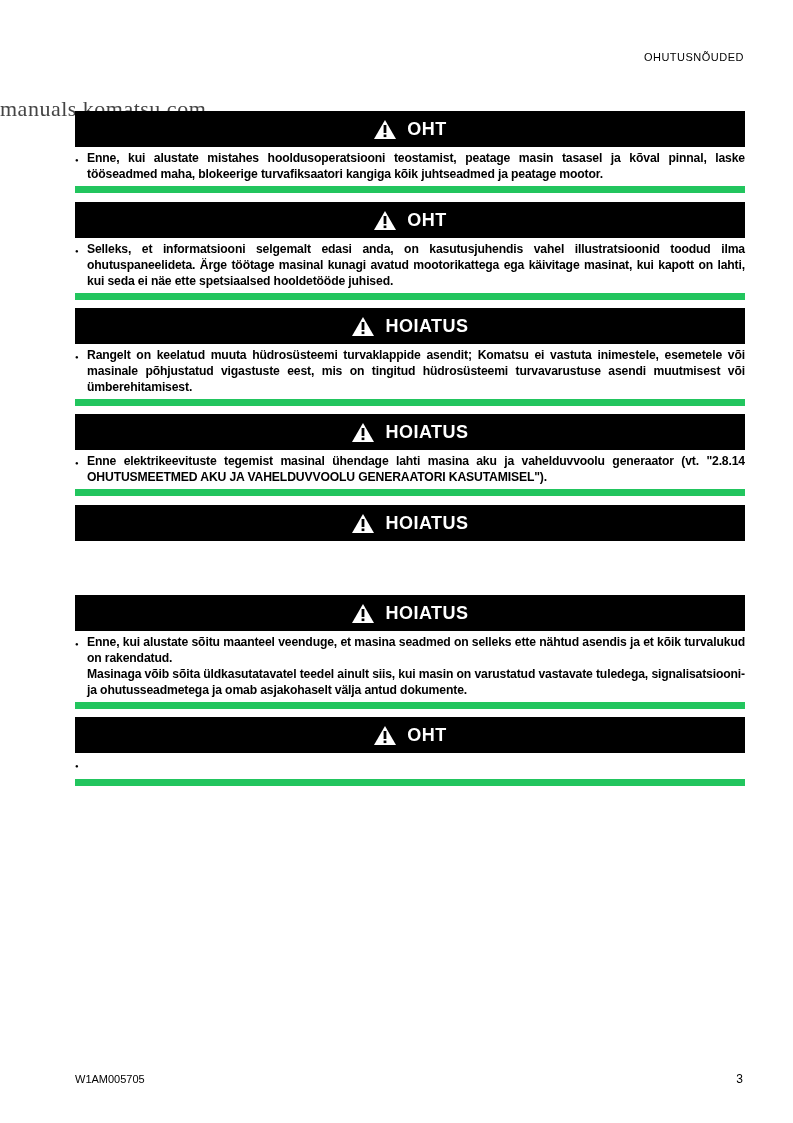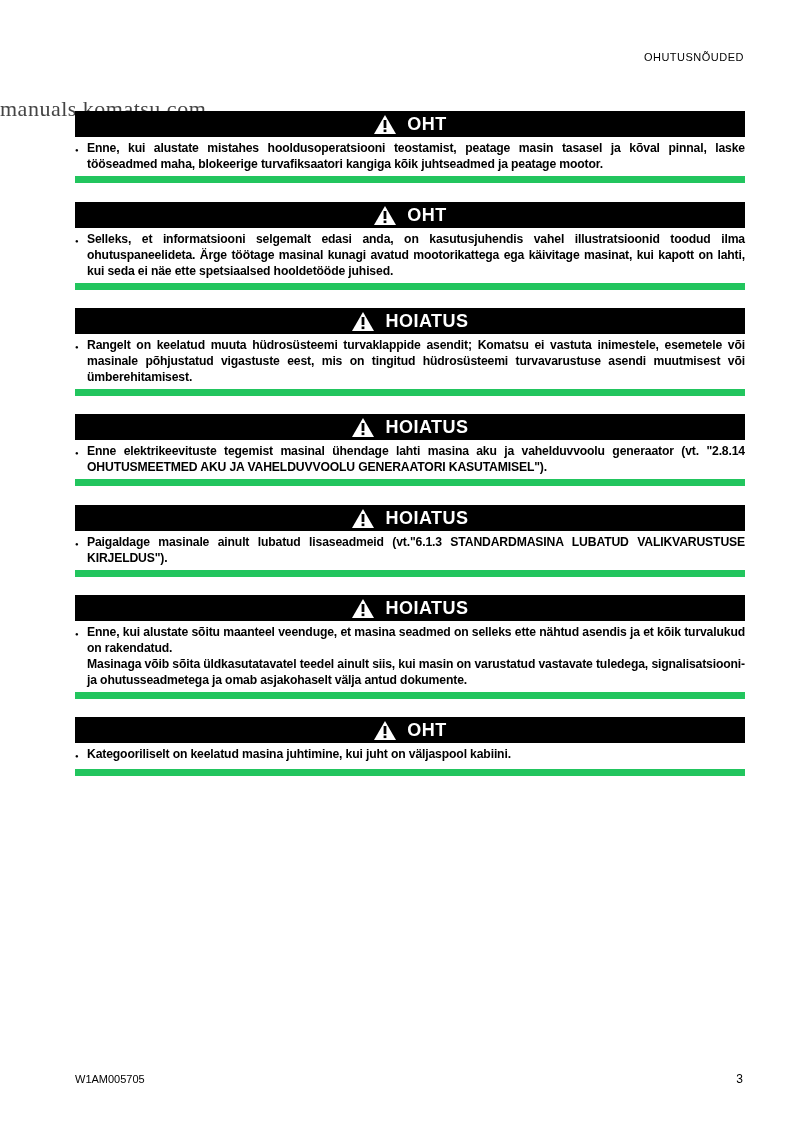--- a/index.html
+++ b/index.html
@@ -20,21 +20,21 @@
       position: absolute; top: 96px; left: 0; width: 793px; 
       font-family: Liberation Serif, serif;
       font-size: 22px; color: #444; letter-spacing: 0.5px;
       z-index: 0;
     }
     .notice {
       position: absolute; left: 75px; width: 670px;
       z-index: 1;
     }
     .notice-header {
-      background: #000; color: #fff; height: 26px;
+      background: #000; color: #fff; height: 36px;
       display: flex; align-items: center; justify-content: center;
       gap: 10px;
     }
     .notice-header .warn-icon { width: 24px; height: 21px; display: block; }
     .notice-header .label {
       font-family: "Liberation Sans", sans-serif;
       font-weight: bold; font-size: 18px; letter-spacing: 0.5px; line-height: 26px;
     }
     .notice-body {
       padding: 3px 0 4px 0;
@@ -149,28 +149,20 @@
 
 <div class="notice" style="top:505px;">
   <div class="notice-header">
     <svg class="warn-icon" viewBox="0 0 24 21">
       <polygon points="12,1 23,20 1,20" fill="#fff"></polygon>
       <rect x="10.6" y="6" width="2.8" height="8" fill="#000"></rect>
       <rect x="10.6" y="15.5" width="2.8" height="2.6" fill="#000"></rect>
     </svg>
     <span class="label">HOIATUS</span>
   </div>
-  <div class="notice-body">
-    <div class="notice-item">
-      <span class="bullet"></span>
-      <div class="notice-text">
-        <p>Paigaldage masinale ainult lubatud lisaseadmeid (vt."6.1.3 STANDARDMASINA LUBATUD VALIKVARUSTUSE KIRJELDUS").</p>
-      </div>
-    </div>
-  </div>
 </div>
 
 <div class="notice" style="top:595px;">
   <div class="notice-header">
     <svg class="warn-icon" viewBox="0 0 24 21">
       <polygon points="12,1 23,20 1,20" fill="#fff"></polygon>
       <rect x="10.6" y="6" width="2.8" height="8" fill="#000"></rect>
       <rect x="10.6" y="15.5" width="2.8" height="2.6" fill="#000"></rect>
     </svg>
     <span class="label">HOIATUS</span>
@@ -192,20 +184,19 @@
       <polygon points="12,1 23,20 1,20" fill="#fff"></polygon>
       <rect x="10.6" y="6" width="2.8" height="8" fill="#000"></rect>
       <rect x="10.6" y="15.5" width="2.8" height="2.6" fill="#000"></rect>
     </svg>
     <span class="label">OHT</span>
   </div>
   <div class="notice-body">
     <div class="notice-item">
       <span class="bullet"></span>
       <div class="notice-text">
-        <p>Kategooriliselt on keelatud masina juhtimine, kui juht on väljaspool kabiini.</p>
       </div>
     </div>
   </div>
 </div>
 
 <div class="footer-code">W1AM005705</div>
 <div class="page-number">3</div>
 
 </body></html>

